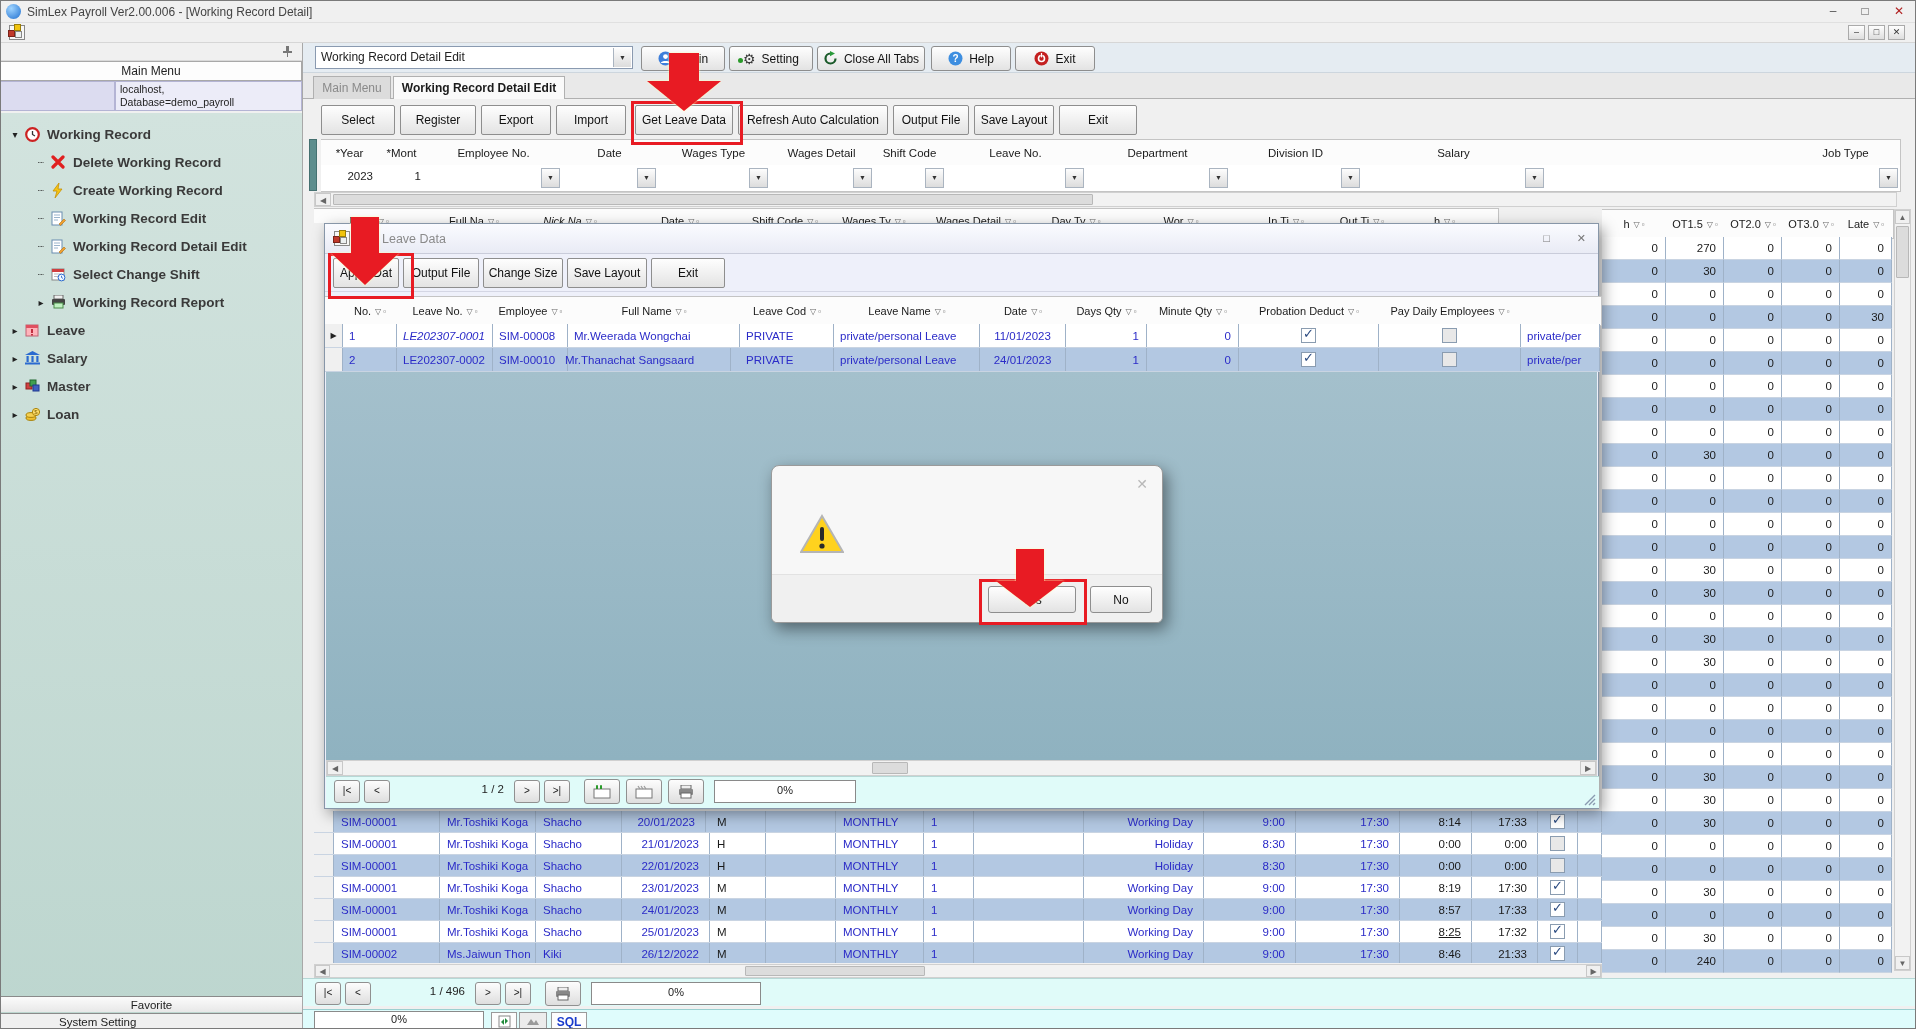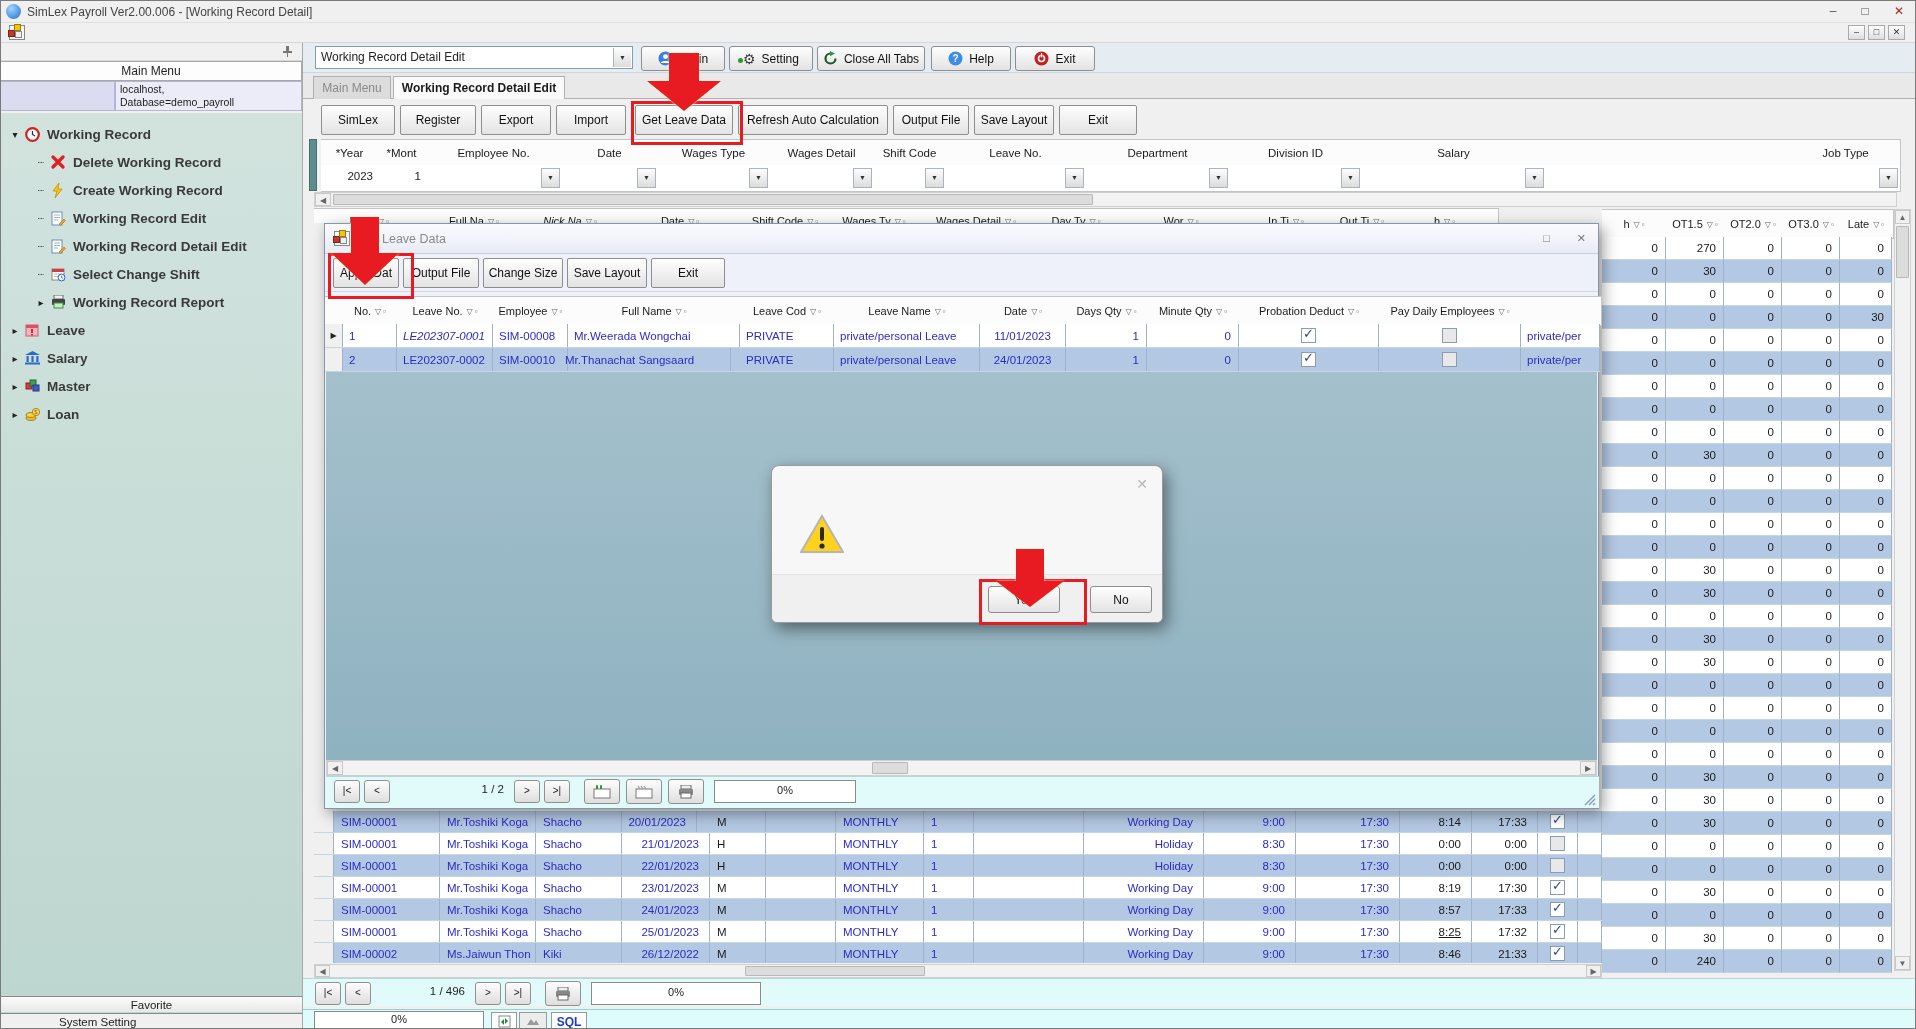--- a/index.html
+++ b/index.html
@@ -305,21 +305,21 @@
     <div class="tab inactive" style="left:10px;width:78px;">
         <span>Main Menu</span>
       </div>
     <div class="tab active" style="left:90px;width:172px;">
         <span>Working Record Detail Edit</span>
       </div>
   </div>
 
   <div class="abs" id="actionrow">
       <div class="btn abs" style="left: 320px; top: 104px; width: 74px; height: 30px; border-radius: 2px;">
-        <span>SimLex</span>
+        <span>Select</span>
       </div>
       <div class="btn abs" style="left: 399px; top: 104px; width: 76px; height: 30px; border-radius: 2px;">
         <span>Register</span>
       </div>
       <div class="btn abs" style="left: 480px; top: 104px; width: 70px; height: 30px; border-radius: 2px;">
         <span>Export</span>
       </div>
       <div class="btn abs" style="left: 555px; top: 104px; width: 70px; height: 30px; border-radius: 2px;">
         <span>Import</span>
       </div>
@@ -653,21 +653,21 @@
     <div class="abs sb-thumb" style="left:1px;top:16px;width:13px;height:52px;"></div>
     <div class="abs sb-btn" style="left:0;bottom:0;width:15px;height:14px;line-height:14px;">▼</div>
   </div>
 
   <div class="abs" id="bottomGrid" style="left:313px;top:810px;width:1288px;height:152px;overflow:hidden;background:#fff;">
       <div class="abs rowblue" style="left: 0px; top: 0px; width: 1288px; height: 22px; border-bottom: 1px solid rgb(201, 212, 226);">
         <div class="cell" style="left: 0px; width: 20px; background: rgb(240, 240, 240);"></div>
         <div class="cell txblue" style="left: 20px; width: 106px; padding-left: 7px;">SIM-00001</div>
         <div class="cell txblue" style="left: 126px; width: 96px; padding-left: 7px;">Mr.Toshiki Koga</div>
         <div class="cell txblue" style="left: 222px; width: 86px; padding-left: 7px;">Shacho</div>
-        <div class="cell txblue" style="left: 295px; width: 88px; justify-content: flex-end; padding-right: 10px;">20/01/2023</div>
+        <div class="cell txblue" style="left: 304px; width: 88px; justify-content: flex-end; padding-right: 10px;">20/01/2023</div>
         <div class="cell txblk" style="left: 396px; width: 56px; padding-left: 7px;">M</div>
         <div class="cell" style="left: 452px; width: 70px;"></div>
         <div class="cell txblue" style="left: 522px; width: 88px; padding-left: 7px;">MONTHLY</div>
         <div class="cell txblue" style="left: 610px; width: 50px; padding-left: 7px;">1</div>
         <div class="cell" style="left: 660px; width: 110px;"></div>
         <div class="cell txblue" style="left: 770px; width: 120px; justify-content: flex-end; padding-right: 10px;">Working Day</div>
         <div class="cell txblue" style="left: 890px; width: 92px; justify-content: flex-end; padding-right: 10px;">9:00</div>
         <div class="cell txblue" style="left: 982px; width: 104px; justify-content: flex-end; padding-right: 10px;">17:30</div>
         <div class="cell txblk" style="left: 1086px; width: 72px; justify-content: flex-end; padding-right: 10px;">8:14</div>
         <div class="cell txblk" style="left: 1158px; width: 66px; justify-content: flex-end; padding-right: 10px;">17:33</div>
@@ -963,21 +963,21 @@
   </div>
 
   <div class="abs" id="confirm">
     <span class="abs" style="right:14px;top:10px;color:#b8b8b8;font-size:14px;">✕</span>
     <svg class="abs" style="left:28px;top:48px;" width="44" height="40" viewBox="0 0 44 40">
       <polygon points="22,2 43,38 1,38" fill="#ffd21e" stroke="#b5b5b5" stroke-width="2"></polygon>
       <rect x="20" y="13" width="4" height="14" rx="2" fill="#2a2a2a"></rect>
       <circle cx="22" cy="32" r="2.6" fill="#2a2a2a"></circle>
     </svg>
     <div class="band"></div>
-    <div class="btn abs" style="left:216px;top:120px;width:72px;height:27px;">
+    <div class="btn abs" style="left:216px;top:120px;width:88px;height:27px;">
         <span>Yes</span>
       </div>
     <div class="btn abs" style="left:318px;top:120px;width:62px;height:27px;">
         <span>No</span>
       </div>
   </div>
 
   <div class="redrect" style="left:630px;top:100px;width:106px;height:38px;"></div>
   <div class="barrow" style="left:646px;top:52px;width:74px;">
     <div class="stem" style="width:30px;height:28px;"></div>

